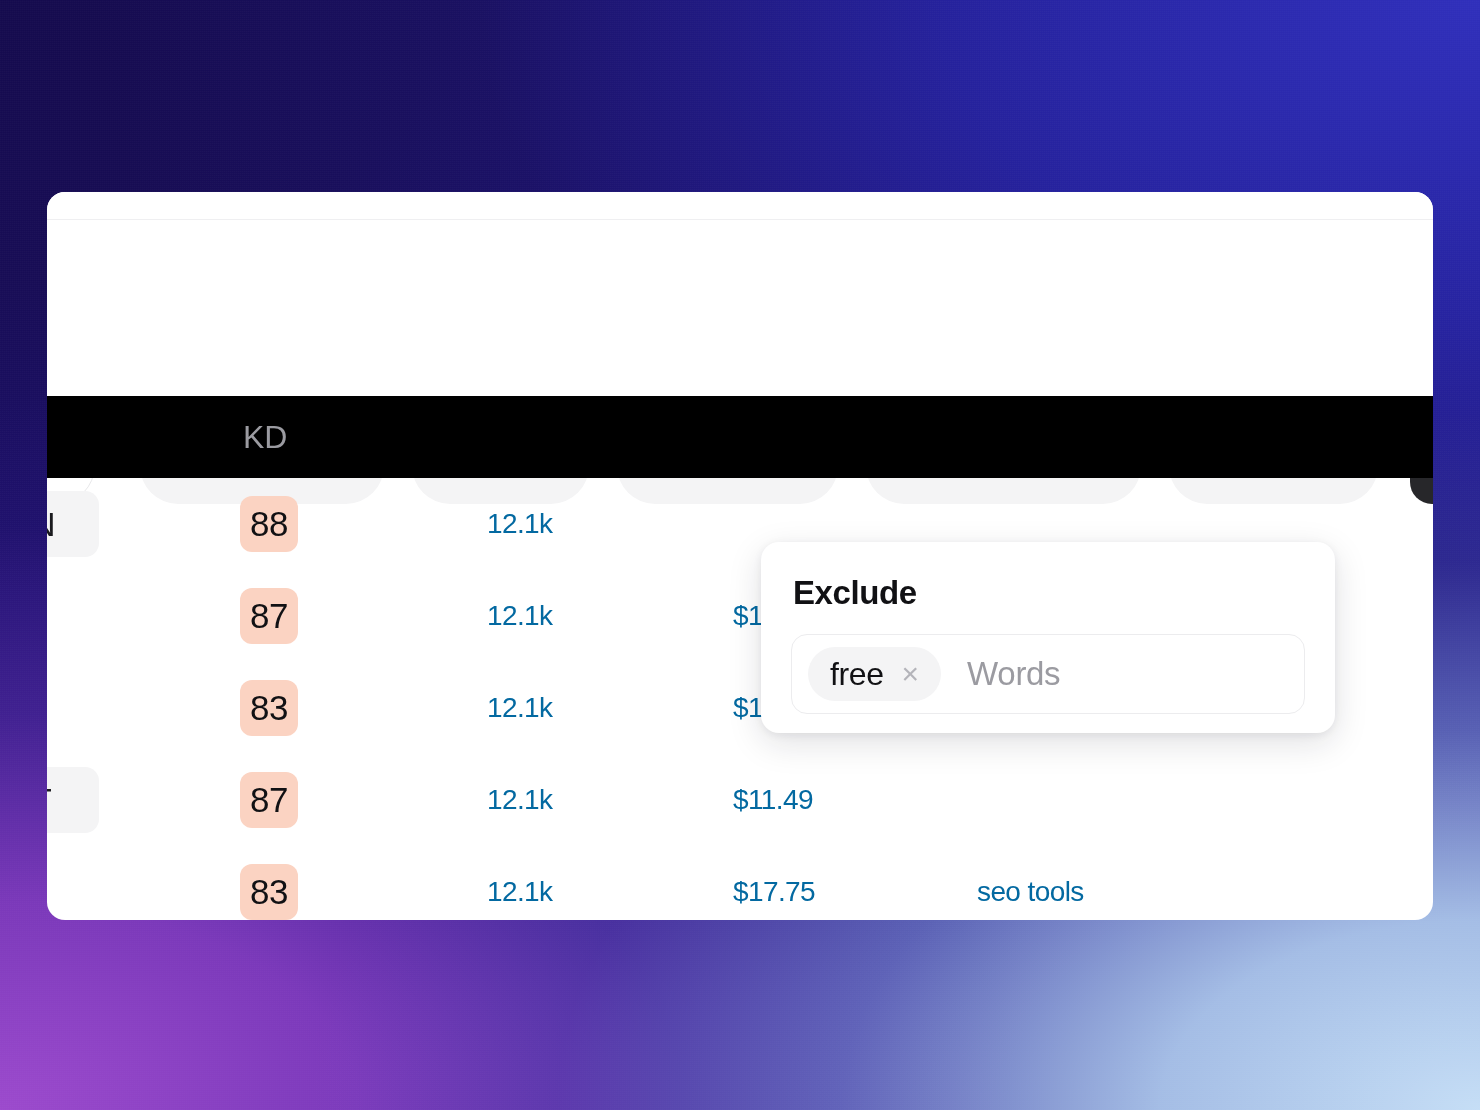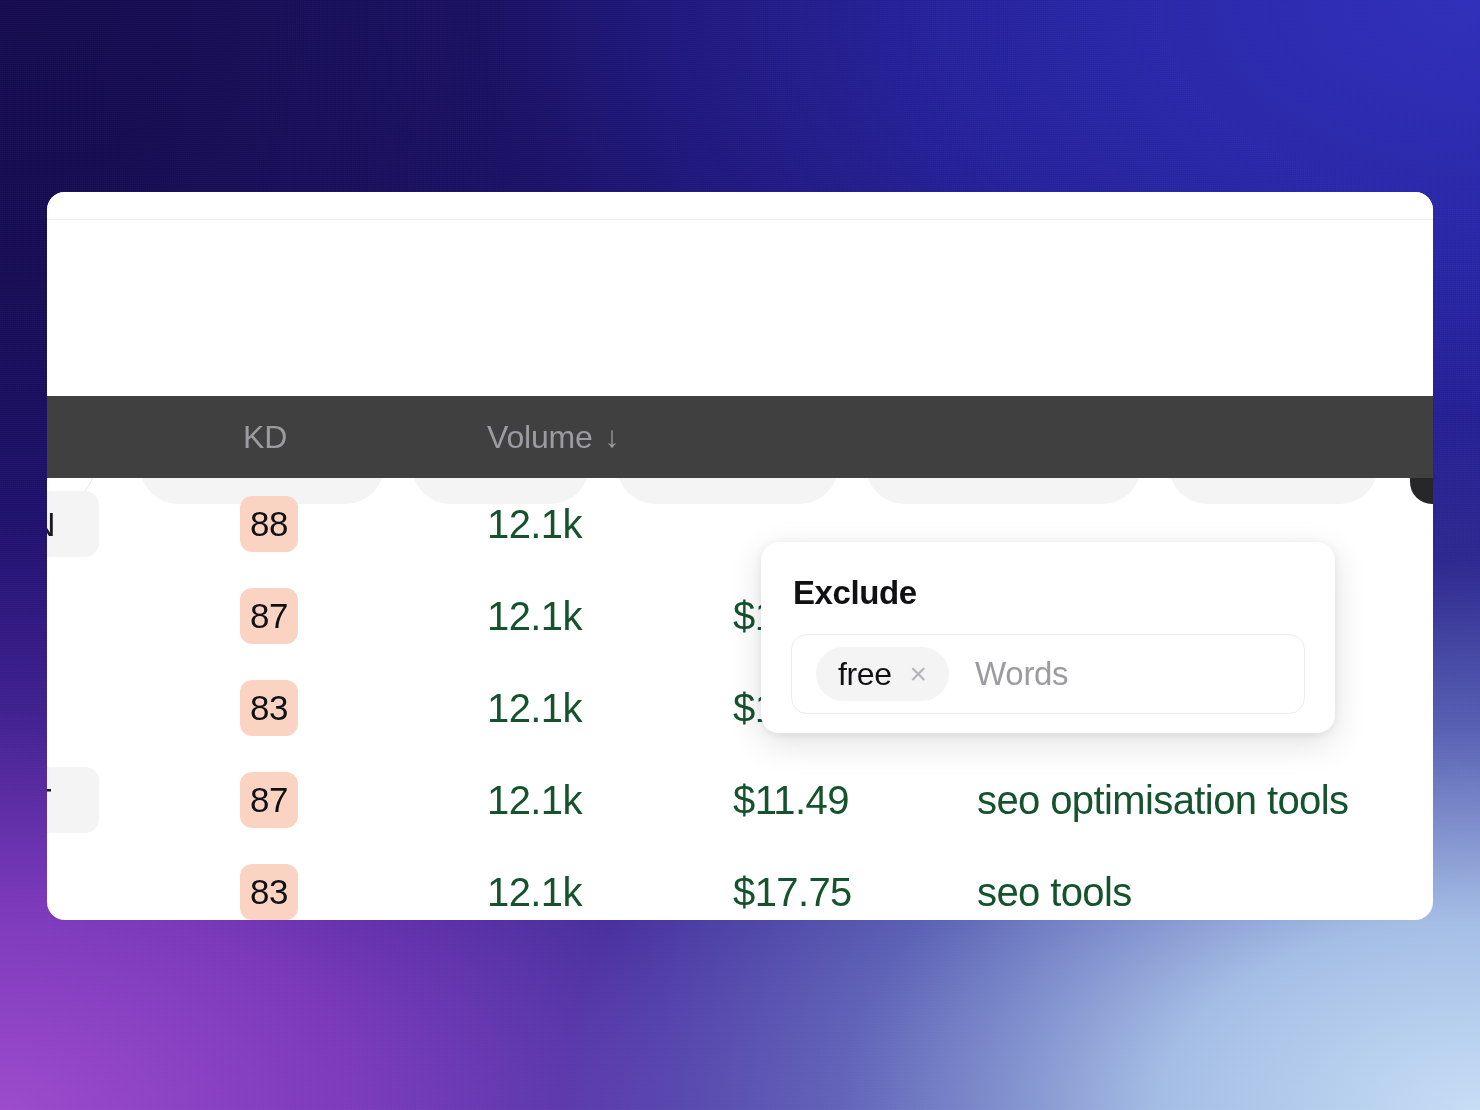--- a/index.html
+++ b/index.html
@@ -81,21 +81,21 @@
     width:70px; height:76px;
     background:#27272a;
     border-radius:22px;
     cursor:pointer;
   }
 
   
   .table { position:absolute; left:0; top:204px; right:0; bottom:0; }
   .thead {
     position:absolute; left:0; top:0; right:0; height:82px;
-    background:#404040;
+    background:#000000;
   }
   .th {
     position:absolute; top:0; height:82px;
     display:flex; align-items:center;
     color:#9b9ba1; font-size:32px; font-weight:500; letter-spacing:-0.2px;
   }
   .th-kd  { left:196px; }
   .th-vol { left:440px; gap:12px; }
   .sort-arrow { font-size:30px; color:#9b9ba1; line-height:1; }
 
@@ -114,21 +114,21 @@
   .c-cpc    { left:686px; }
   .c-kw     { left:930px; }
 
   .kdbadge {
     width:58px; height:56px;
     border-radius:12px;
     background:#fbd3c2;
     display:flex; align-items:center; justify-content:center;
     color:#111114; font-size:35px; font-weight:500; letter-spacing:-0.5px;
   }
-  .val { color:#14532d; font-size:40px; font-weight:500; letter-spacing:-0.6px; white-space:nowrap; }
+  .val { color:#0369a1; font-size:28px; font-weight:500; letter-spacing:-0.6px; white-space:nowrap; }
 
   
   .popover {
     position:absolute;
     left:714px; top:350px;
     width:574px; height:191px;
     background:#ffffff;
     border-radius:18px;
     box-shadow: 0 10px 34px rgba(24,24,40,0.13), 0 2px 8px rgba(24,24,40,0.07);
     padding:32px 30px 0 30px;
@@ -136,21 +136,21 @@
   .pop-title {
     color:#111114; font-size:33px; font-weight:600; letter-spacing:-0.4px;
     margin-left:2px;
   }
   .tagfield {
     margin-top:22px;
     height:80px;
     border:1.5px solid #ececee;
     border-radius:16px;
     display:flex; align-items:center;
-    padding-left:24px;
+    padding-left:16px;
     gap:10px;
     cursor:text;
   }
   .tag {
     height:54px;
     border-radius:27px;
     background:#f4f4f5;
     display:flex; align-items:center; gap:18px;
     padding:0 22px;
   }
@@ -224,24 +224,20 @@
   </div>
 
   <div class="dark-btn"></div>
 
   <div class="table">
 
     <div class="thead">
       <div class="th th-kd">
         <span>KD</span>
       </div>
-      <div class="th th-vol">
-        <span>Volume</span>
-        <span class="sort-arrow">↓</span>
-      </div>
     </div>
 
     <div class="rows">
 
       <div class="row">
         <div class="cell c-flag">
           <span>N</span>
         </div>
         <div class="cell c-kd">
           <span class="kdbadge">88</span>
@@ -292,23 +288,20 @@
           <span>T</span>
         </div>
         <div class="cell c-kd">
           <span class="kdbadge">87</span>
         </div>
         <div class="cell c-vol">
           <span class="val">12.1k</span>
         </div>
         <div class="cell c-cpc">
           <span class="val">$11.49</span>
-        </div>
-        <div class="cell c-kw">
-          <span class="val">seo optimisation tools</span>
         </div>
       </div>
 
       <div class="row">
         <div class="cell c-kd">
           <span class="kdbadge">83</span>
         </div>
         <div class="cell c-vol">
           <span class="val">12.1k</span>
         </div>

